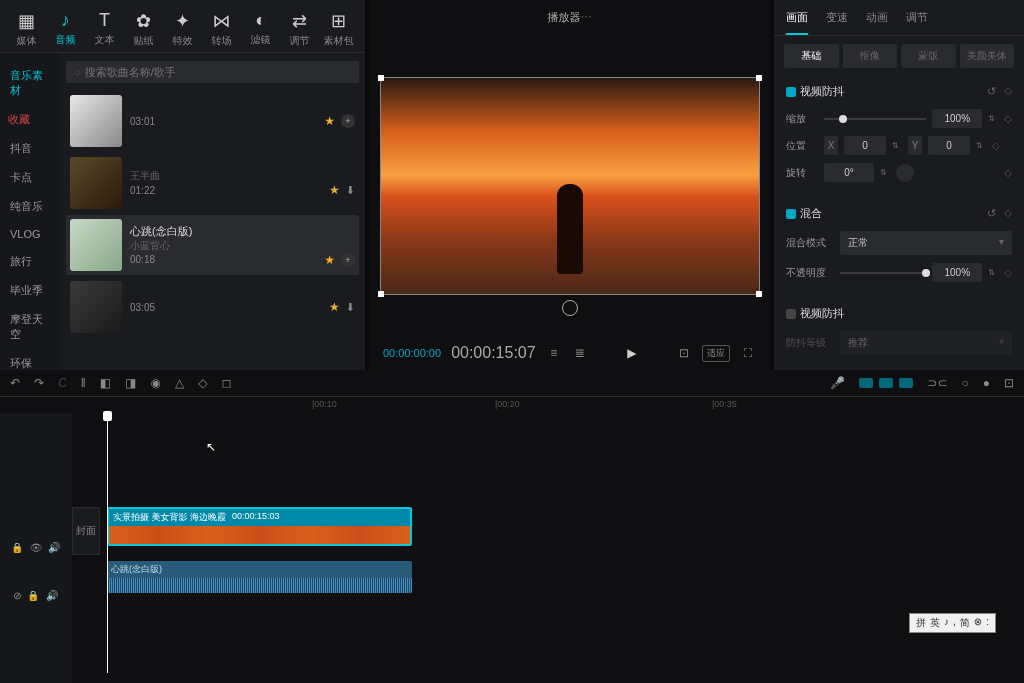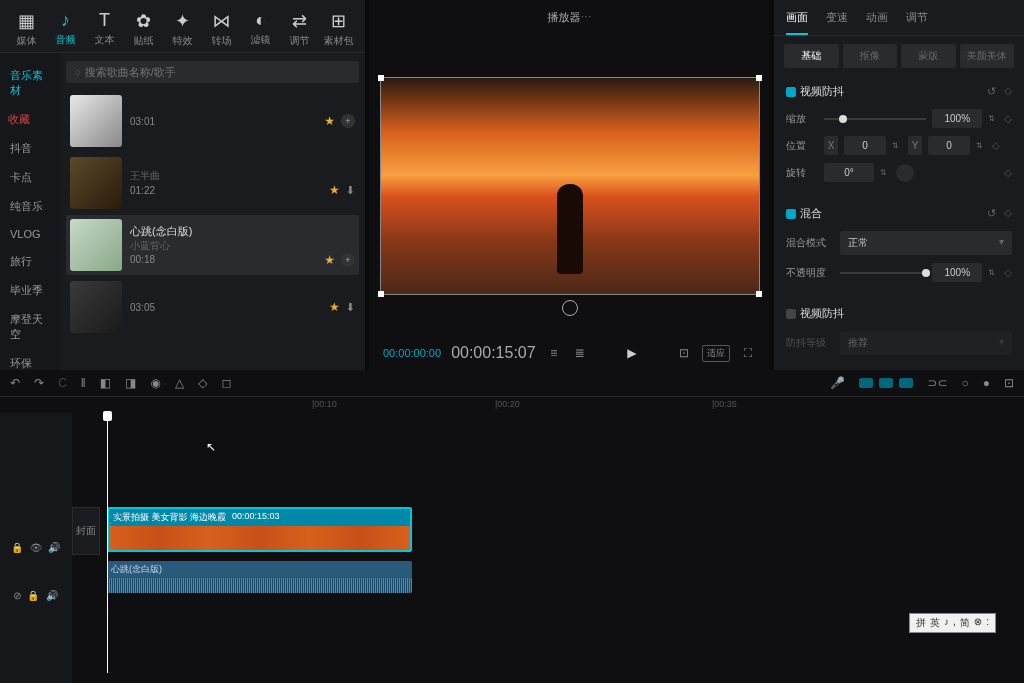--- a/index.html
+++ b/index.html
@@ -93,21 +93,21 @@
 .timeline-ruler { height: 16px; position: relative; margin-left: 72px; font-size: 9px; color: #555; }
 .ruler-mark { position: absolute; top: 2px; }
 .playhead { position: absolute; left: 107px; top: 0; width: 1px; height: 260px; background: #fff; z-index: 10; }
 .playhead::before { content: ""; position: absolute; top: -2px; left: -4px; width: 9px; height: 10px; background: #fff; border-radius: 2px; }
 
 .timeline-body { display: flex; flex: 1; position: relative; }
 .track-headers { width: 72px; background: #16171a; padding-top: 110px; }
 .track-header { height: 48px; display: flex; align-items: center; justify-content: center; gap: 6px; font-size: 10px; color: #888; }
 .cover-label { height: 48px; display: flex; align-items: center; justify-content: center; font-size: 10px; color: #888; background: #1a1b1e; border: 1px solid #2a2a2a; }
 .tracks { flex: 1; position: relative; padding-top: 94px; }
-.video-clip { margin-left: 35px; width: 305px; height: 45px; border: 2px solid #00c8d8; border-radius: 2px; background: linear-gradient(to right, #d8601c, #c85018, #d8601c, #c85018, #d8601c, #c85018, #d8601c); position: relative; overflow: hidden; }
+.video-clip { margin-left: 35px; width: 305px; height: 39px; border: 2px solid #00c8d8; border-radius: 2px; background: linear-gradient(to right, #d8601c, #c85018, #d8601c, #c85018, #d8601c, #c85018, #d8601c); position: relative; overflow: hidden; }
 .clip-header { background: #0088a8; color: #fff; font-size: 9px; padding: 2px 4px; display: flex; gap: 6px; }
 .audio-clip { margin-left: 35px; margin-top: 6px; width: 305px; height: 32px; background: #1a4a6a; border-radius: 2px; overflow: hidden; }
 .audio-header { background: #2a5a7a; color: #b8d8e8; font-size: 9px; padding: 2px 4px; }
 .waveform { height: 18px; background: repeating-linear-gradient(to right, #4a8ab8 0, #4a8ab8 1px, #1a4a6a 1px, #1a4a6a 2px); }
 
 .cursor { position: absolute; left: 206px; top: 440px; color: #fff; font-size: 12px; pointer-events: none; z-index: 100; }
 .ime-bar { position: absolute; right: 28px; bottom: 50px; background: #f0f0f0; color: #333; font-size: 10px; padding: 2px 6px; display: flex; gap: 4px; border: 1px solid #888; }
 </style>
 </head>
 <body>

